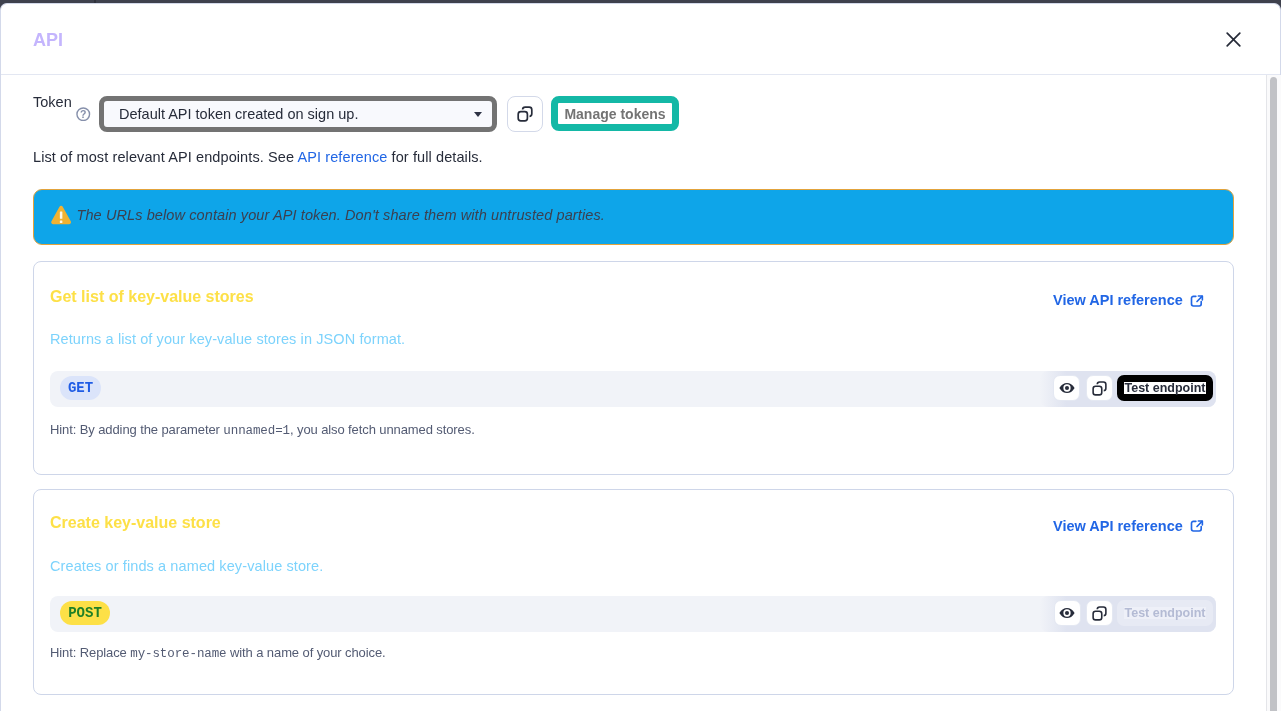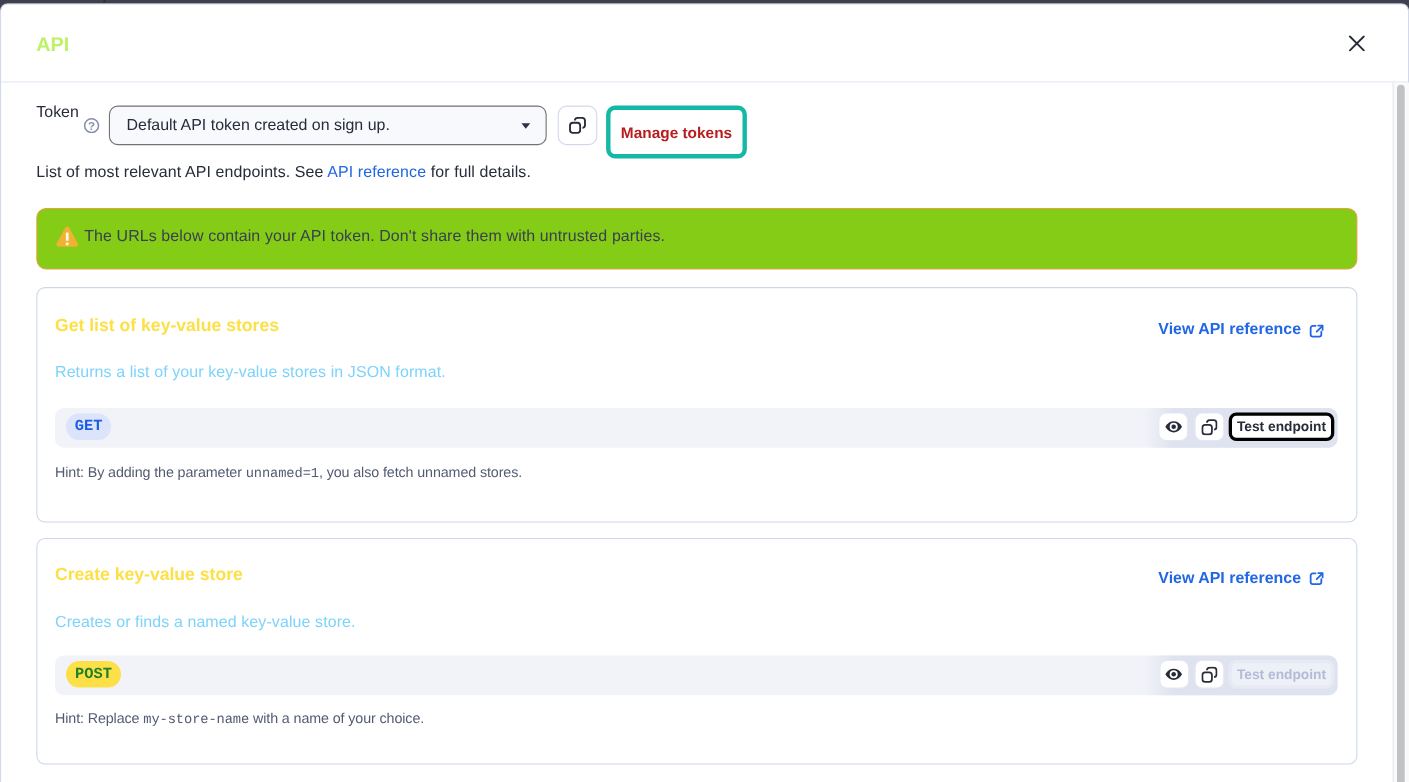--- a/index.html
+++ b/index.html
@@ -11,59 +11,59 @@
   .h3 { font-size:16px; font-weight:700; color:#fde047; }
   .desc { font-size:14.5px; color:#7dd3fc; letter-spacing:.1px; }
   .hint { font-size:13px; color:#535b73; letter-spacing:-.1px; }
   .viewlink { font-size:14.5px; font-weight:600; color:#2166e5; display:flex; align-items:center; }
   .row { background:#f1f3f8; border-radius:8px; height:36px; }
   .cluster { position:absolute; right:0; top:0; height:36px; width:176px; border-radius:8px;
              background:linear-gradient(to right, rgba(223,227,240,0), rgba(223,227,240,1) 15%); }
   .ibtn { position:absolute; top:4.5px; width:27px; height:26px; background:#fff;
           border:1px solid #e4e8f2; border-radius:7px; display:flex; align-items:center; justify-content:center; }
   .testbtn { position:absolute; top:4.5px; height:26px; width:96px; background:#fff;
-             border:3px solid #000000; border-radius:7px; font-size:12.5px; font-weight:600; color:#272c3a;
+             border:7px solid #000000; border-radius:7px; font-size:12.5px; font-weight:600; color:#272c3a;
              display:flex; align-items:center; justify-content:center; }
   .badge { position:absolute; left:13px; top:5.5px; height:24px; border-radius:12px;
            font-family:"Liberation Mono", monospace; font-size:14px; font-weight:700;
            display:flex; align-items:center; justify-content:center; }
   .url { position:absolute; top:0; height:36px; display:flex; align-items:center;
          font-family:"Liberation Mono", monospace; font-size:14px; color:#272b38; }
 </style>
 </head>
 <body>
 
   <div class="abs" style="left:93.5px;top:0;width:2px;height:3px;background:#30323c;"></div>
   <div class="abs" id="modal" style="left:0;top:2.5px;width:1281px;height:708.5px;background:#fff;border:1px solid #d3d9ea;border-bottom:none;border-radius:7px 7px 0 0;"></div>
 
-  <div class="abs" style="left:33px;top:30px;font-size:18px;font-weight:700;color:#bef264;">API</div>
+  <div class="abs" style="left:33px;top:30px;font-size:18px;font-weight:700;color:#c4b5fd;">API</div>
   <svg class="abs" style="left:1226px;top:32px;" width="15" height="15" viewBox="0 0 15 15" fill="none" stroke="#262b38" stroke-width="1.7" stroke-linecap="round">
     <path d="M1.2 1.2 L13.8 13.8 M13.8 1.2 L1.2 13.8"></path>
   </svg>
   <div class="abs" style="left:1px;top:74px;width:1279px;height:1px;background:#e3e7f2;"></div>
 
   <div class="abs" style="left:33px;top:94px;font-size:14.5px;color:#272c3a;">Token</div>
   <svg class="abs" style="left:76px;top:106.8px;" width="14.5" height="14.5" viewBox="0 0 14.5 14.5" fill="none">
     <circle cx="7.25" cy="7.25" r="6.3" stroke="#8690ab" stroke-width="1.4"></circle>
     <text x="7.25" y="11" font-family="Liberation Sans" font-size="10.5" font-weight="700" fill="#8690ab" text-anchor="middle">?</text>
   </svg>
-  <div class="abs" style="left:99px;top:96px;width:398px;height:36px;background:#f8f9fd;border:1px solid #737373;border-radius:8px;display:flex;align-items:center;padding-left:15px;font-size:14.5px;color:#272c3a;">Default API token created on sign up.</div>
+  <div class="abs" style="left:99px;top:96px;width:398px;height:36px;background:#f8f9fd;border:5px solid #737373;border-radius:8px;display:flex;align-items:center;padding-left:15px;font-size:14.5px;color:#272c3a;">Default API token created on sign up.</div>
   <div class="abs" style="left:474px;top:112px;width:0;height:0;border-left:4.2px solid transparent;border-right:4.2px solid transparent;border-top:5px solid #2e3345;"></div>
   <div class="abs" style="left:507px;top:96px;width:36px;height:36px;background:#fff;border:1px solid #d3d9e9;border-radius:8px;display:flex;align-items:center;justify-content:center;">
     <svg width="16" height="16" viewBox="0 0 16 16" fill="none" stroke="#272c3a" stroke-width="1.7">
       <rect x="5.6" y="1.1" width="9.2" height="9.2" rx="2.6"></rect>
       <rect x="1.2" y="5.6" width="9.2" height="9.2" rx="2.6" fill="#fff" stroke="#fff" stroke-width="4.2"></rect>
       <rect x="1.2" y="5.6" width="9.2" height="9.2" rx="2.6" fill="#fff"></rect>
     </svg>
   </div>
-  <div class="abs" style="left:551px;top:96px;width:128px;height:48px;background:#fff;border:4px solid #14b8a6;border-radius:8px;display:flex;align-items:center;justify-content:center;font-size:14px;font-weight:600;color:#b91c1c;">Manage tokens</div>
+  <div class="abs" style="left:551px;top:96px;width:128px;height:35px;background:#fff;border:7px solid #14b8a6;border-radius:8px;display:flex;align-items:center;justify-content:center;font-size:14px;font-weight:600;color:#737373;">Manage tokens</div>
 
   <div class="abs" style="left:33px;top:149px;font-size:14.5px;letter-spacing:.1px;color:#272c3a;">List of most relevant API endpoints. See <span style="color:#2166e5;">API reference</span> for full details.</div>
 
-  <div class="abs" style="left:33px;top:189px;width:1201px;height:56px;background:#84cc16;border:1.5px solid #e2a33c;border-radius:9px;display:flex;align-items:center;">
+  <div class="abs" style="left:33px;top:189px;width:1201px;height:56px;background:#0ea5e9;border:1.5px solid #e2a33c;border-radius:9px;display:flex;align-items:center;font-style:italic;">
     <svg style="margin-left:15.5px;margin-top:-4px;" width="22" height="21" viewBox="0 0 21 20">
       <path d="M8.9 1.8 a1.95 1.95 0 0 1 3.4 0 l7.5 13.8 a1.9 1.9 0 0 1 -1.7 2.8 H3.1 a1.9 1.9 0 0 1 -1.7 -2.8 Z" fill="#f0b232"></path>
       <rect x="9.4" y="6.1" width="2.4" height="7.1" rx="0.5" fill="#fdf7e8"></rect>
       <rect x="9.4" y="14.8" width="2.4" height="2.3" rx="0.5" fill="#fdf7e8"></rect>
     </svg>
     <div style="margin-left:5px;margin-top:-4px;font-size:14.5px;letter-spacing:.1px;color:#3b4050;">The URLs below contain your API token. Don't share them with untrusted parties.</div>
   </div>
 
   <div class="abs card" style="left:33px;top:261px;width:1201px;height:214px;"></div>
   <div class="abs h3" style="left:50px;top:287.5px;">Get list of key-value stores</div>

